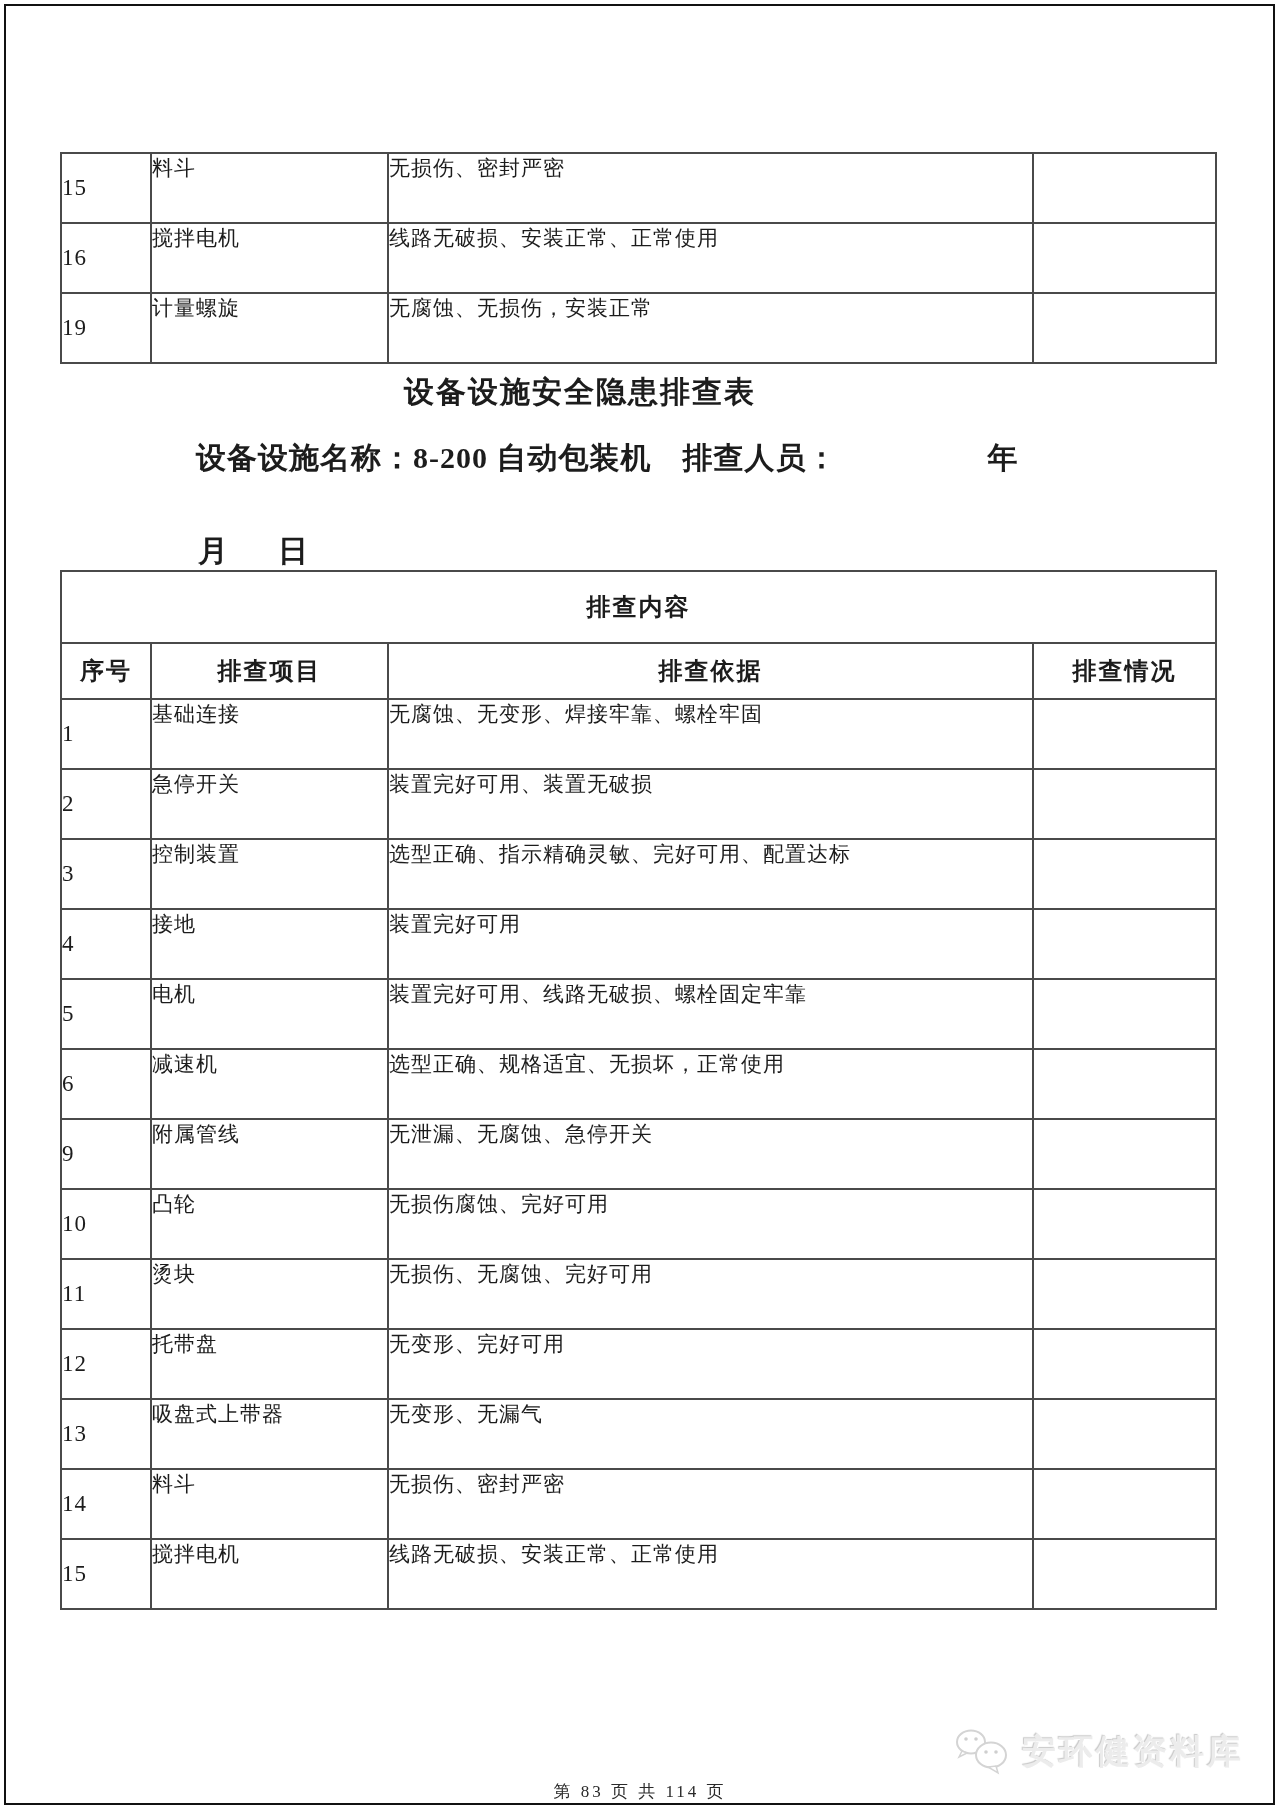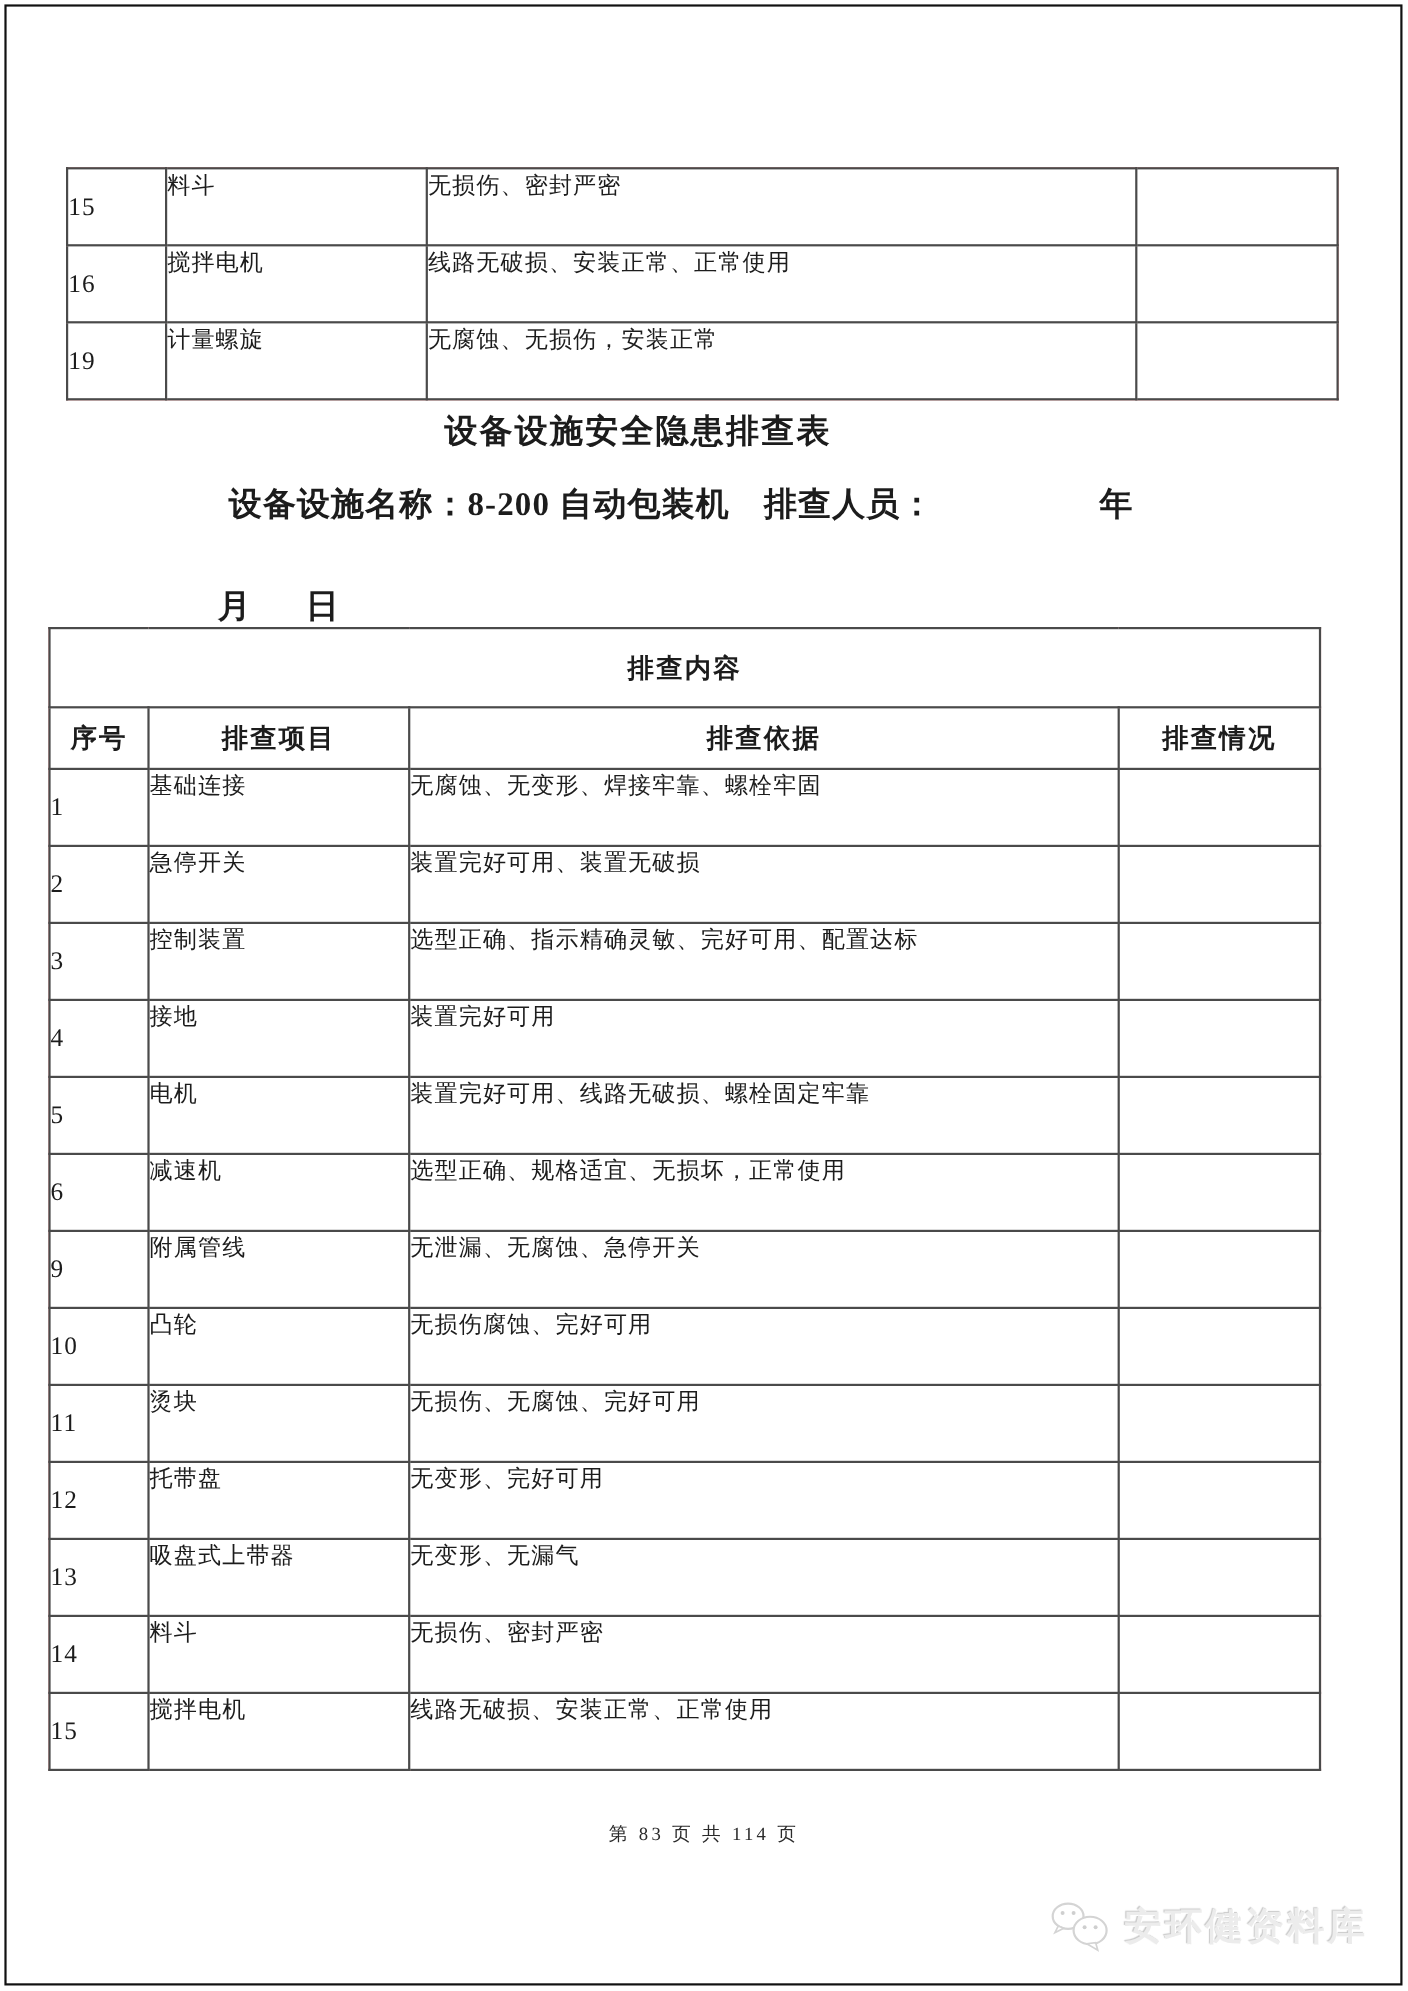--- a/index.html
+++ b/index.html
@@ -24,21 +24,21 @@
     background:#fca5a5;
   }
   table.sheet td, table.sheet th {
     border:2px solid #4a4a4a;
     padding:0;
     background:#fff;
   }
   table.sheet { border:2px solid #2a2a2a; }
 
   .top-table { position:absolute; left:60px; top:152px; }
-  .main-table { position:absolute; left:44px; top:570px; }
+  .main-table { position:absolute; left:60px; top:570px; }
 
   td.c-no {
     vertical-align:middle;
     padding:6px 4px 2px 12px;
     font-size:23px;
     letter-spacing:1px;
   }
   td.c-item {
     vertical-align:top;
     padding:10px 8px 4px 16px;
@@ -69,30 +69,29 @@
 
   .doc-title {
     position:absolute; left:0; top:372px; width:1160px;
     text-align:center;
     font-size:30px; font-weight:700; letter-spacing:2px;
   }
   .doc-subtitle {
     position:absolute; left:196px; top:438px;
     font-size:30px; font-weight:700; letter-spacing:1px;
     white-space:nowrap;
-    margin-left:12px;
   }
   .doc-subtitle .year-gap { display:inline-block; width:150px; }
   .doc-subtitle2 {
     position:absolute; left:198px; top:531px;
     font-size:30px; font-weight:700; letter-spacing:10px;
   }
 
   .page-footer {
-    position:absolute; left:0; top:1656px; width:1280px;
+    position:absolute; left:0; top:1780px; width:1280px;
     text-align:center;
     font-size:17px; letter-spacing:3px; color:#2a2a2a;
   }
 
   .watermark {
     position:absolute; top:1728px; right:36px;
     display:flex; align-items:center; gap:10px;
     user-select:none;
     text-align:right;
   }

